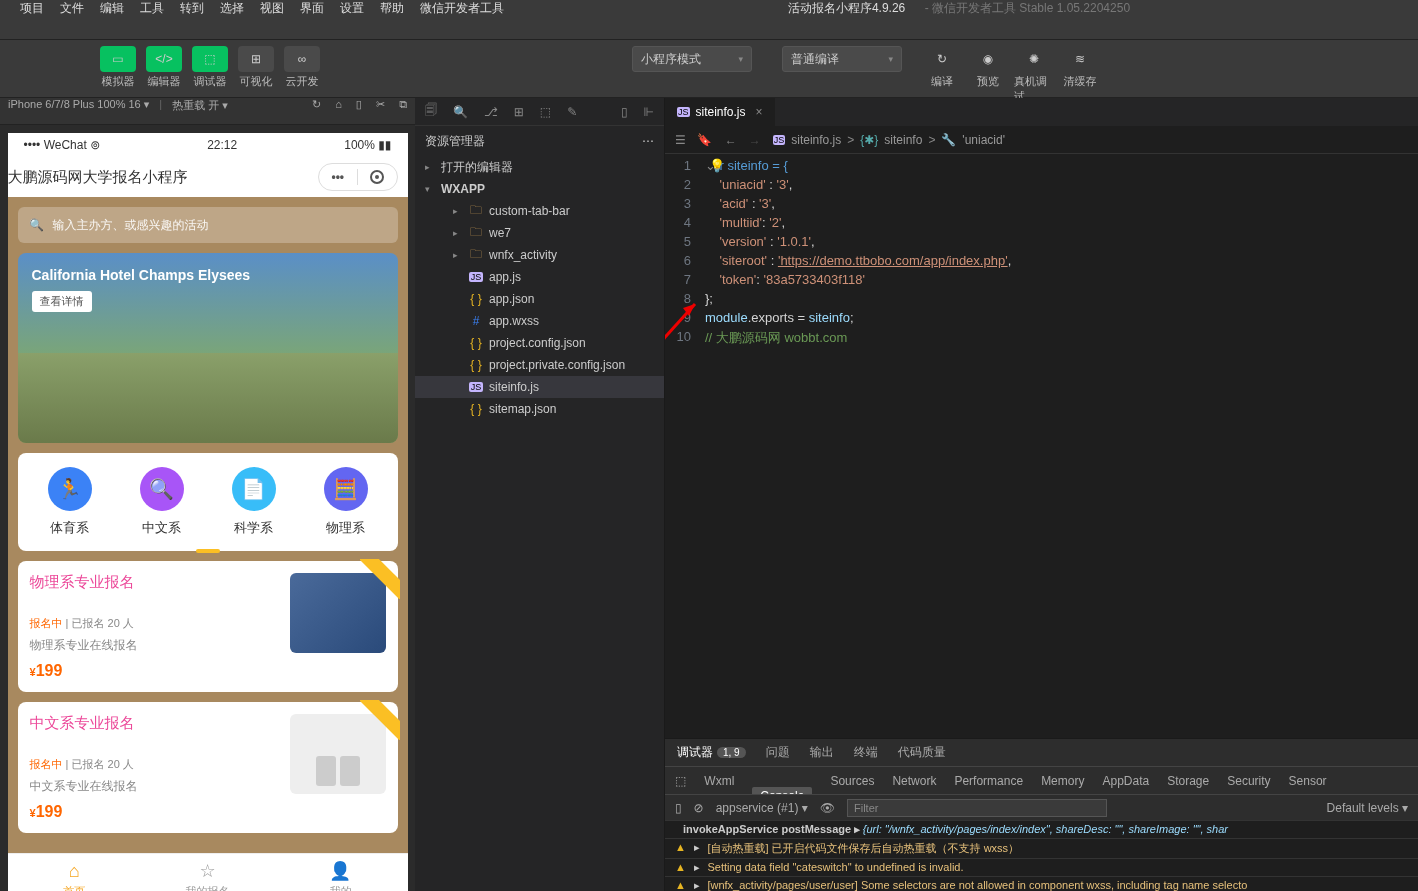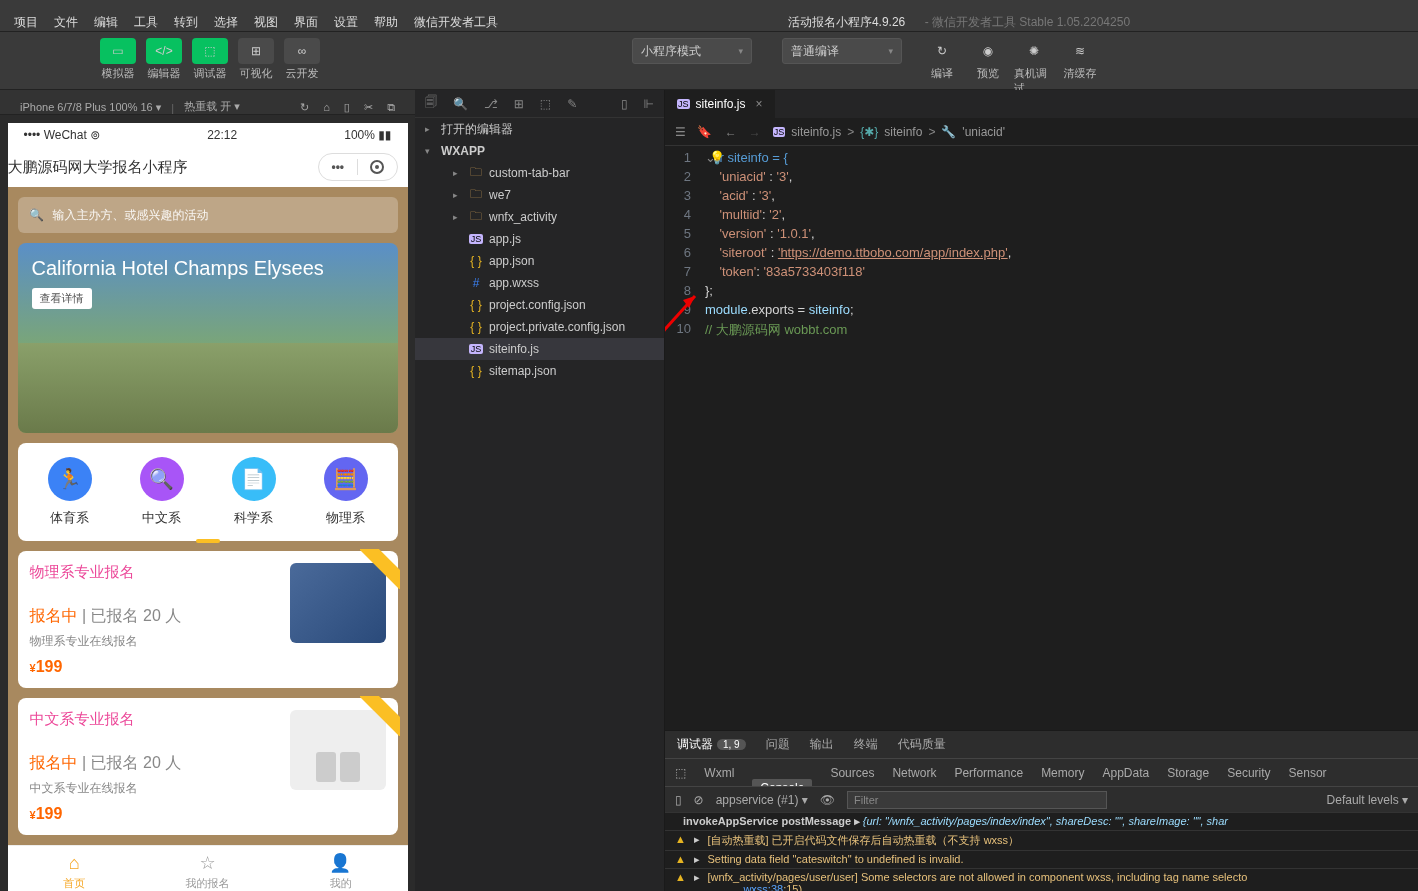--- a/index.html
+++ b/index.html
@@ -1,36 +1,36 @@
 <!DOCTYPE html>
 <html><head>
 <meta charset="utf-8">
 <style>
 * { margin:0; padding:0; box-sizing:border-box; font-family:"Microsoft YaHei","PingFang SC",sans-serif; }
 body { background:#2d2d2d; color:#ccc; font-size:12px; overflow:hidden; width:1418px; height:891px; }
 
 
-.menubar { height:32px; background:#3a3a3a; display:flex; align-items:flex-end; padding:0 6px; border-bottom:1px solid #222; }
+.menubar { height:40px; background:#3a3a3a; display:flex; align-items:flex-start; padding:0 12px; border-bottom:1px solid #222; }
 .menubar span { padding:0 8px; color:#ddd; cursor:default; }
 .menubar .title-center { flex:1; text-align:center; color:#aaa; }
 .menubar .title-sub { color:#777; }
 
 
 .toolbar { height:58px; background:#3a3a3a; display:flex; align-items:flex-start; padding:6px 8px; border-bottom:1px solid #222; }
 .tool-group { display:flex; gap:6px; }
 .tool-btn { display:flex; flex-direction:column; align-items:center; gap:2px; width:40px; }
 .tool-btn .ic { width:36px; height:26px; border-radius:4px; display:flex; align-items:center; justify-content:center; background:#4a4a4a; }
 .tool-btn.green .ic { background:#07c160; }
 .tool-btn .lbl { font-size:11px; color:#bbb; }
 .toolbar .spacer { flex:1; }
 .sel-box { height:26px; background:#4a4a4a; border:1px solid #555; border-radius:3px; display:flex; align-items:center; padding:0 8px; min-width:120px; justify-content:space-between; color:#ccc; }
 .sel-box .chev { font-size:9px; color:#888; }
 
 
-.devbar { height:28px; background:#333; border-bottom:1px solid #222; display:flex; align-items:flex-end; padding:0 20px; color:#aaa; font-size:11px; gap:10px; }
+.devbar { height:28px; background:#333; border-bottom:1px solid #222; display:flex; align-items:flex-start; padding:0 8px; color:#aaa; font-size:11px; gap:10px; }
 .devbar .ic-row { margin-left:auto; display:flex; gap:14px; }
 
 
 .main { display:flex; height:calc(891px - 26px - 58px); }
 
 
 .sim { width:415px; background:#2b2b2b; display:flex; flex-direction:column; }
 .sim-inner { margin-top:8px; width:400px; height:calc(100% - 8px); background:#fff; display:flex; flex-direction:column; align-self:center; }
 .phone-status { height:24px; display:flex; align-items:center; justify-content:space-between; padding:0 16px; font-size:12px; color:#333; }
 .phone-nav { height:40px; display:flex; align-items:center; justify-content:flex-start; position:relative; background:#fff; }
@@ -38,34 +38,34 @@
 .capsule { position:absolute; right:10px; top:6px; width:80px; height:28px; border:1px solid #ddd; border-radius:14px; display:flex; align-items:center; }
 .capsule .dotwrap { flex:1; display:flex; justify-content:center; font-weight:bold; color:#555; }
 .capsule .divider { width:1px; height:16px; background:#ddd; }
 .capsule .circ { flex:1; display:flex; justify-content:center; }
 .capsule .circ i { width:14px; height:14px; border:2px solid #555; border-radius:50%; display:inline-block; position:relative; }
 .capsule .circ i::after { content:""; position:absolute; left:3px; top:3px; width:4px; height:4px; background:#555; border-radius:50%; }
 
 .phone-body { flex:1; background:#a8895f; overflow:hidden; position:relative; }
 .search { margin:10px; height:36px; background:rgba(255,255,255,.25); border-radius:6px; display:flex; align-items:center; padding:0 12px; color:#fff; gap:8px; }
 .banner { margin:0 10px; height:190px; border-radius:8px; background:linear-gradient(180deg,#5a8fc7 0%,#7ea86f 60%,#9aa26a 100%); position:relative; overflow:hidden; color:#fff; padding:14px; }
-.banner .btitle { font-size:20px; font-weight:400; }
+.banner .btitle { font-size:14px; font-weight:700; }
 .banner .bbtn { margin-top:8px; display:inline-block; background:#fff; color:#555; font-size:11px; padding:3px 8px; border-radius:3px; }
 .banner .hills { position:absolute; left:0; right:0; bottom:0; height:90px; background:linear-gradient(0deg,#6a7a4a,#8aa06a); }
 .cats { margin:10px; background:#fff; border-radius:8px; display:flex; padding:14px 6px; }
 .cat { flex:1; display:flex; flex-direction:column; align-items:center; gap:8px; }
 .cat .ci { width:44px; height:44px; border-radius:50%; display:flex; align-items:center; justify-content:center; color:#fff; font-size:20px; }
 .cat .cl { font-size:13px; color:#333; }
 .c-blue{background:#3b82f6}.c-pur{background:#a855f7}.c-sky{background:#38bdf8}.c-ind{background:#6366f1}
 .ydot { position:absolute; width:24px; height:4px; background:#fbbf24; border-radius:2px; left:50%; transform:translateX(-50%); }
 
 .card { margin:10px; background:#fff; border-radius:8px; padding:12px; display:flex; gap:12px; position:relative; }
 .card .txt { flex:1; }
 .card .ct { font-size:15px; color:#ec4899; font-weight:400; }
-.card .cs { margin-top:24px; font-size:16px; }
+.card .cs { margin-top:24px; font-size:11px; }
 .card .cs .orange { color:#f60; }
 .card .cs .gray { color:#888; }
 .card .cd { margin-top:6px; font-size:12px; color:#888; }
 .card .cp { margin-top:8px; font-size:16px; color:#f60; font-weight:bold; }
 .card .cp small { font-size:11px; }
 .card .thumb { width:96px; height:80px; background:linear-gradient(135deg,#4a6a9a,#2a4a7a); border-radius:6px; }
 .card .thumb2 { width:96px; height:80px; background:#eee; border-radius:6px; display:flex; align-items:flex-end; justify-content:center; gap:4px; padding-bottom:8px; }
 .card .thumb2 i { width:20px; height:30px; background:#ccc; border-radius:3px; }
 .ribbon { position:absolute; right:-2px; top:-2px; width:40px; height:40px; overflow:hidden; }
 .ribbon::after { content:""; position:absolute; width:60px; height:14px; background:#fbbf24; transform:rotate(45deg); right:-14px; top:8px; }
@@ -309,20 +309,24 @@
       <span>🗐</span>
       <span>🔍</span>
       <span>⎇</span>
       <span>⊞</span>
       <span>⬚</span>
       <span>✎</span>
       <span style="flex:1"></span>
       <span>▯</span>
       <span>⊩</span>
     </div>
+    <div class="exp-hd">
+      <span>资源管理器</span>
+      <span>⋯</span>
+    </div>
     <div class="tree">
       <div class="tree-item">
           <span class="chev">▸</span>
           <span>打开的编辑器</span>
         </div>
       <div class="tree-item">
           <span class="chev">▾</span>
           <b>WXAPP</b>
         </div>
       <div id="tree-list">

